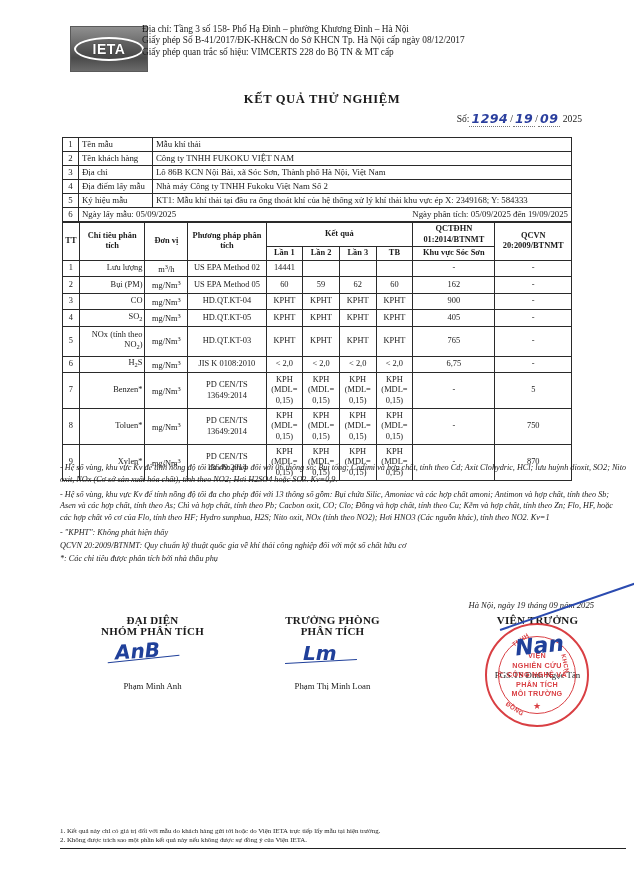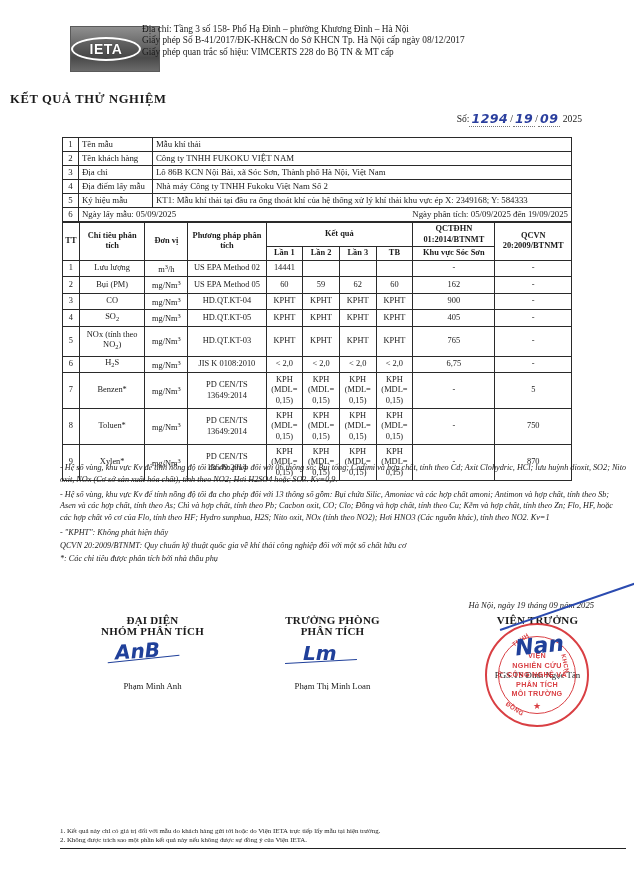--- a/index.html
+++ b/index.html
@@ -13,24 +13,24 @@
     overflow: hidden;
     -webkit-font-smoothing: antialiased;
   }
   .page { position:absolute; inset:0; padding: 0; }
 
   
   .header {
     position:absolute; left:70px; top:24px; width:556px; height:52px;
   }
   .logo {
-    position:absolute; left:0; top:2px; width:90px; height:46px;
+    position:absolute; left:0; top:2px; width:78px; height:46px;
     background: linear-gradient(180deg,#8f8f8f 0%, #6e6e6e 35%, #4a4a4a 70%, #6b6b6b 100%);
     border:1px solid #5a5a5a;
-    display:flex; align-items:center; justify-content:flex-start;
+    display:flex; align-items:center; justify-content:center;
     overflow:hidden;
   }
   .logo-ellipse {
     width:70px; height:24px; border:2.5px solid #ffffff; border-radius:50%;
     display:flex; align-items:center; justify-content:center;
     background: rgba(60,60,60,0.25);
   }
   .logo-text {
     color:#ffffff; font-family:"Liberation Sans", sans-serif;
     font-weight:bold; font-size:14px; letter-spacing:0.5px;
@@ -41,21 +41,21 @@
     font-family:"Liberation Serif", serif;
     font-weight:bold; font-size:11.4px; letter-spacing:0.15px;
     white-space:nowrap; line-height:13px;
   }
   .org-line {
     font-size:9.3px; line-height:11.4px; white-space:nowrap;
   }
 
   .doc-title {
     position:absolute; left:0; top:92px; width:634px;
-    font-weight:bold; font-size:12.6px;
+    text-align:center; font-weight:bold; font-size:12.6px;
     letter-spacing:0.6px;
     font-family:"Liberation Serif", serif;
     padding-left:10px;
   }
   .so-line {
     position:absolute; right:52px; top:110px;
     font-size:9.6px;
   }
   .so-hand {
     font-family:"DejaVu Sans", sans-serif;
@@ -89,21 +89,21 @@
     text-align:center;
   }
   .res-table th, .res-table td {
     border:0.8px solid #2a2a2a;
     padding:1px 2px;
     vertical-align:middle;
     font-weight:normal;
     line-height:10.5px;
   }
   .res-table th { font-weight:bold; font-size:8.4px; }
-  .res-table td.name { text-align:center; padding-left:2px; }
+  .res-table td.name { text-align:right; padding-left:2px; }
   .c-tt   { width:17px; }
   .c-name { width:73px; }
   .c-unit { width:45px; }
   .c-meth { width:86px; }
   .c-res  { width:38px; }
   .c-q1   { width:86px; }
   .c-q2   { width:79px; }
   .tall td { height:30px; }
   .tall2 td { height:36px; }
 

